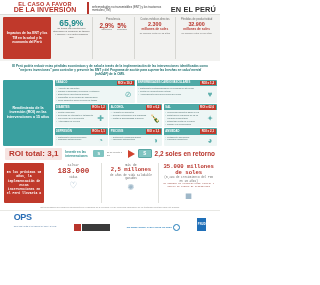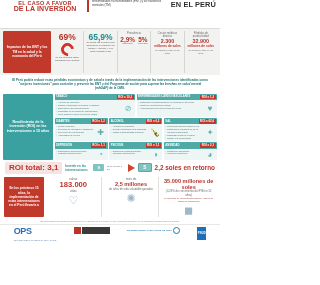--- a/index.html
+++ b/index.html
@@ -5,22 +5,22 @@
   * { box-sizing: border-box; margin:0; padding:0; }
   html,body{
     width:220px; height:285px; overflow:hidden;
     font-family:"Liberation Sans", sans-serif;
     background:#ffffff;
   }
   .page{ position:relative; width:220px; height:285px; background:#fff; }
 
   
   .header{
-    position:relative; height:28px; background:#fff;
-    display:flex; align-items:flex-start; padding:0 4px;
+    position:relative; height:14px; background:#fff;
+    display:flex; align-items:flex-end; padding:0 4px;
   }
   .hdr-left{ width:82px; text-align:center; }
   .hdr-l1{
     font-size:5.6px; font-weight:bold; color:#b8352c;
     letter-spacing:.2px; line-height:6px; white-space:nowrap;
     overflow:hidden; height:5px;
   }
   .hdr-l2{
     font-size:7px; font-weight:bold; color:#b8352c;
     letter-spacing:.1px; line-height:8px; white-space:nowrap;
@@ -142,21 +142,21 @@
   }
   .bills{
     width:14px; height:9px; background:#7fc4c1; border-radius:1px;
     border:.8px solid #5aa7a4;
     display:flex; align-items:center; justify-content:center;
     color:#fff; font-size:4.5px; font-weight:bold;
   }
   .return-txt{ font-size:6.4px; font-weight:bold; color:#b8352c; white-space:nowrap; }
 
   
-  .outcomes{ display:flex; gap:2px; padding:1px 4px 2px; align-items:stretch; }
+  .outcomes{ display:flex; gap:2px; padding:1px 4px 2px; align-items:stretch;font-family:Liberation Mono, monospace; }
   .out-red{
     width:40px; background:#c0392b; border-radius:1px; padding:2px;
     display:flex; align-items:center; justify-content:center;
   }
   .out-red span{
     color:#fff; font-size:3.2px; font-weight:bold; line-height:4.2px; text-align:center;
   }
   .out-card{
     flex:1; text-align:center; padding:1px; border-right:.4px solid #e0e0dc;
     display:flex; flex-direction:column; align-items:center;
@@ -168,21 +168,21 @@
   .out-sub{ font-size:2.8px; color:#6d6d6b; line-height:3.3px; }
   .out-detail{ font-size:2.3px; color:#9c4a42; line-height:2.9px; margin-top:.5px; }
   .out-ic{ font-size:11px; color:#9fb8c9; line-height:12px; margin-top:1px; }
 
   
   .foot-note{
     font-size:2.1px; color:#8a8a88; text-align:center;
     padding:1px 10px; line-height:2.6px;
   }
   .logos{
-    display:flex; align-items:flex-start; justify-content:space-around;
+    display:flex; align-items:flex-end; justify-content:space-around;
     padding:2px 5px 3px; border-top:.4px solid #e8e8e4;
   }
   .logo-ops{ font-size:9px; font-weight:bold; color:#2a6eb5; letter-spacing:-.3px; line-height:9px; }
   .logo-ops small{ display:block; font-size:1.9px; font-weight:normal; color:#5a7fa5; letter-spacing:0; }
   .logo-box{ display:flex; align-items:center; gap:1px; }
   .logo-sq{ width:7px; height:7px; background:#b8352c; }
   .logo-dark{ width:28px; height:7px; background:#3a3a3a; }
   .logo-who{ display:flex; align-items:center; gap:1.5px; color:#1f7ab8; }
   .logo-who .wtxt{ font-size:2.2px; font-weight:bold; line-height:2.6px; }
   .globe{
@@ -207,25 +207,20 @@
     <div class="hdr-bar"></div>
     <div class="hdr-sub">enfermedades no transmisibles (ENT) y los trastornos mentales (TM)</div>
     <div class="hdr-right">EN EL PERÚ</div>
   </div>
 
   <div class="stats">
     <div class="stat-red">
       <span>Impactos de las ENT y los TM en la salud y la economía del Perú</span>
     </div>
 
-    <div class="stat-col">
-      <div class="big-pct">69%</div>
-      <div class="donut"></div>
-      <div class="stat-note">de las muertes están causadas por las ENT</div>
-    </div>
 
     <div class="stat-col">
       <div class="big-pct teal">65,9%</div>
       <div class="stat-note">de todas las muertes son atribuibles al consumo de tabaco y alcohol y a la dieta malsana (sal)</div>
     </div>
 
     <div class="stat-col">
       <div class="stat-cap">Prevalencia</div>
       <div class="prev-row">
         <div class="prev-item">

